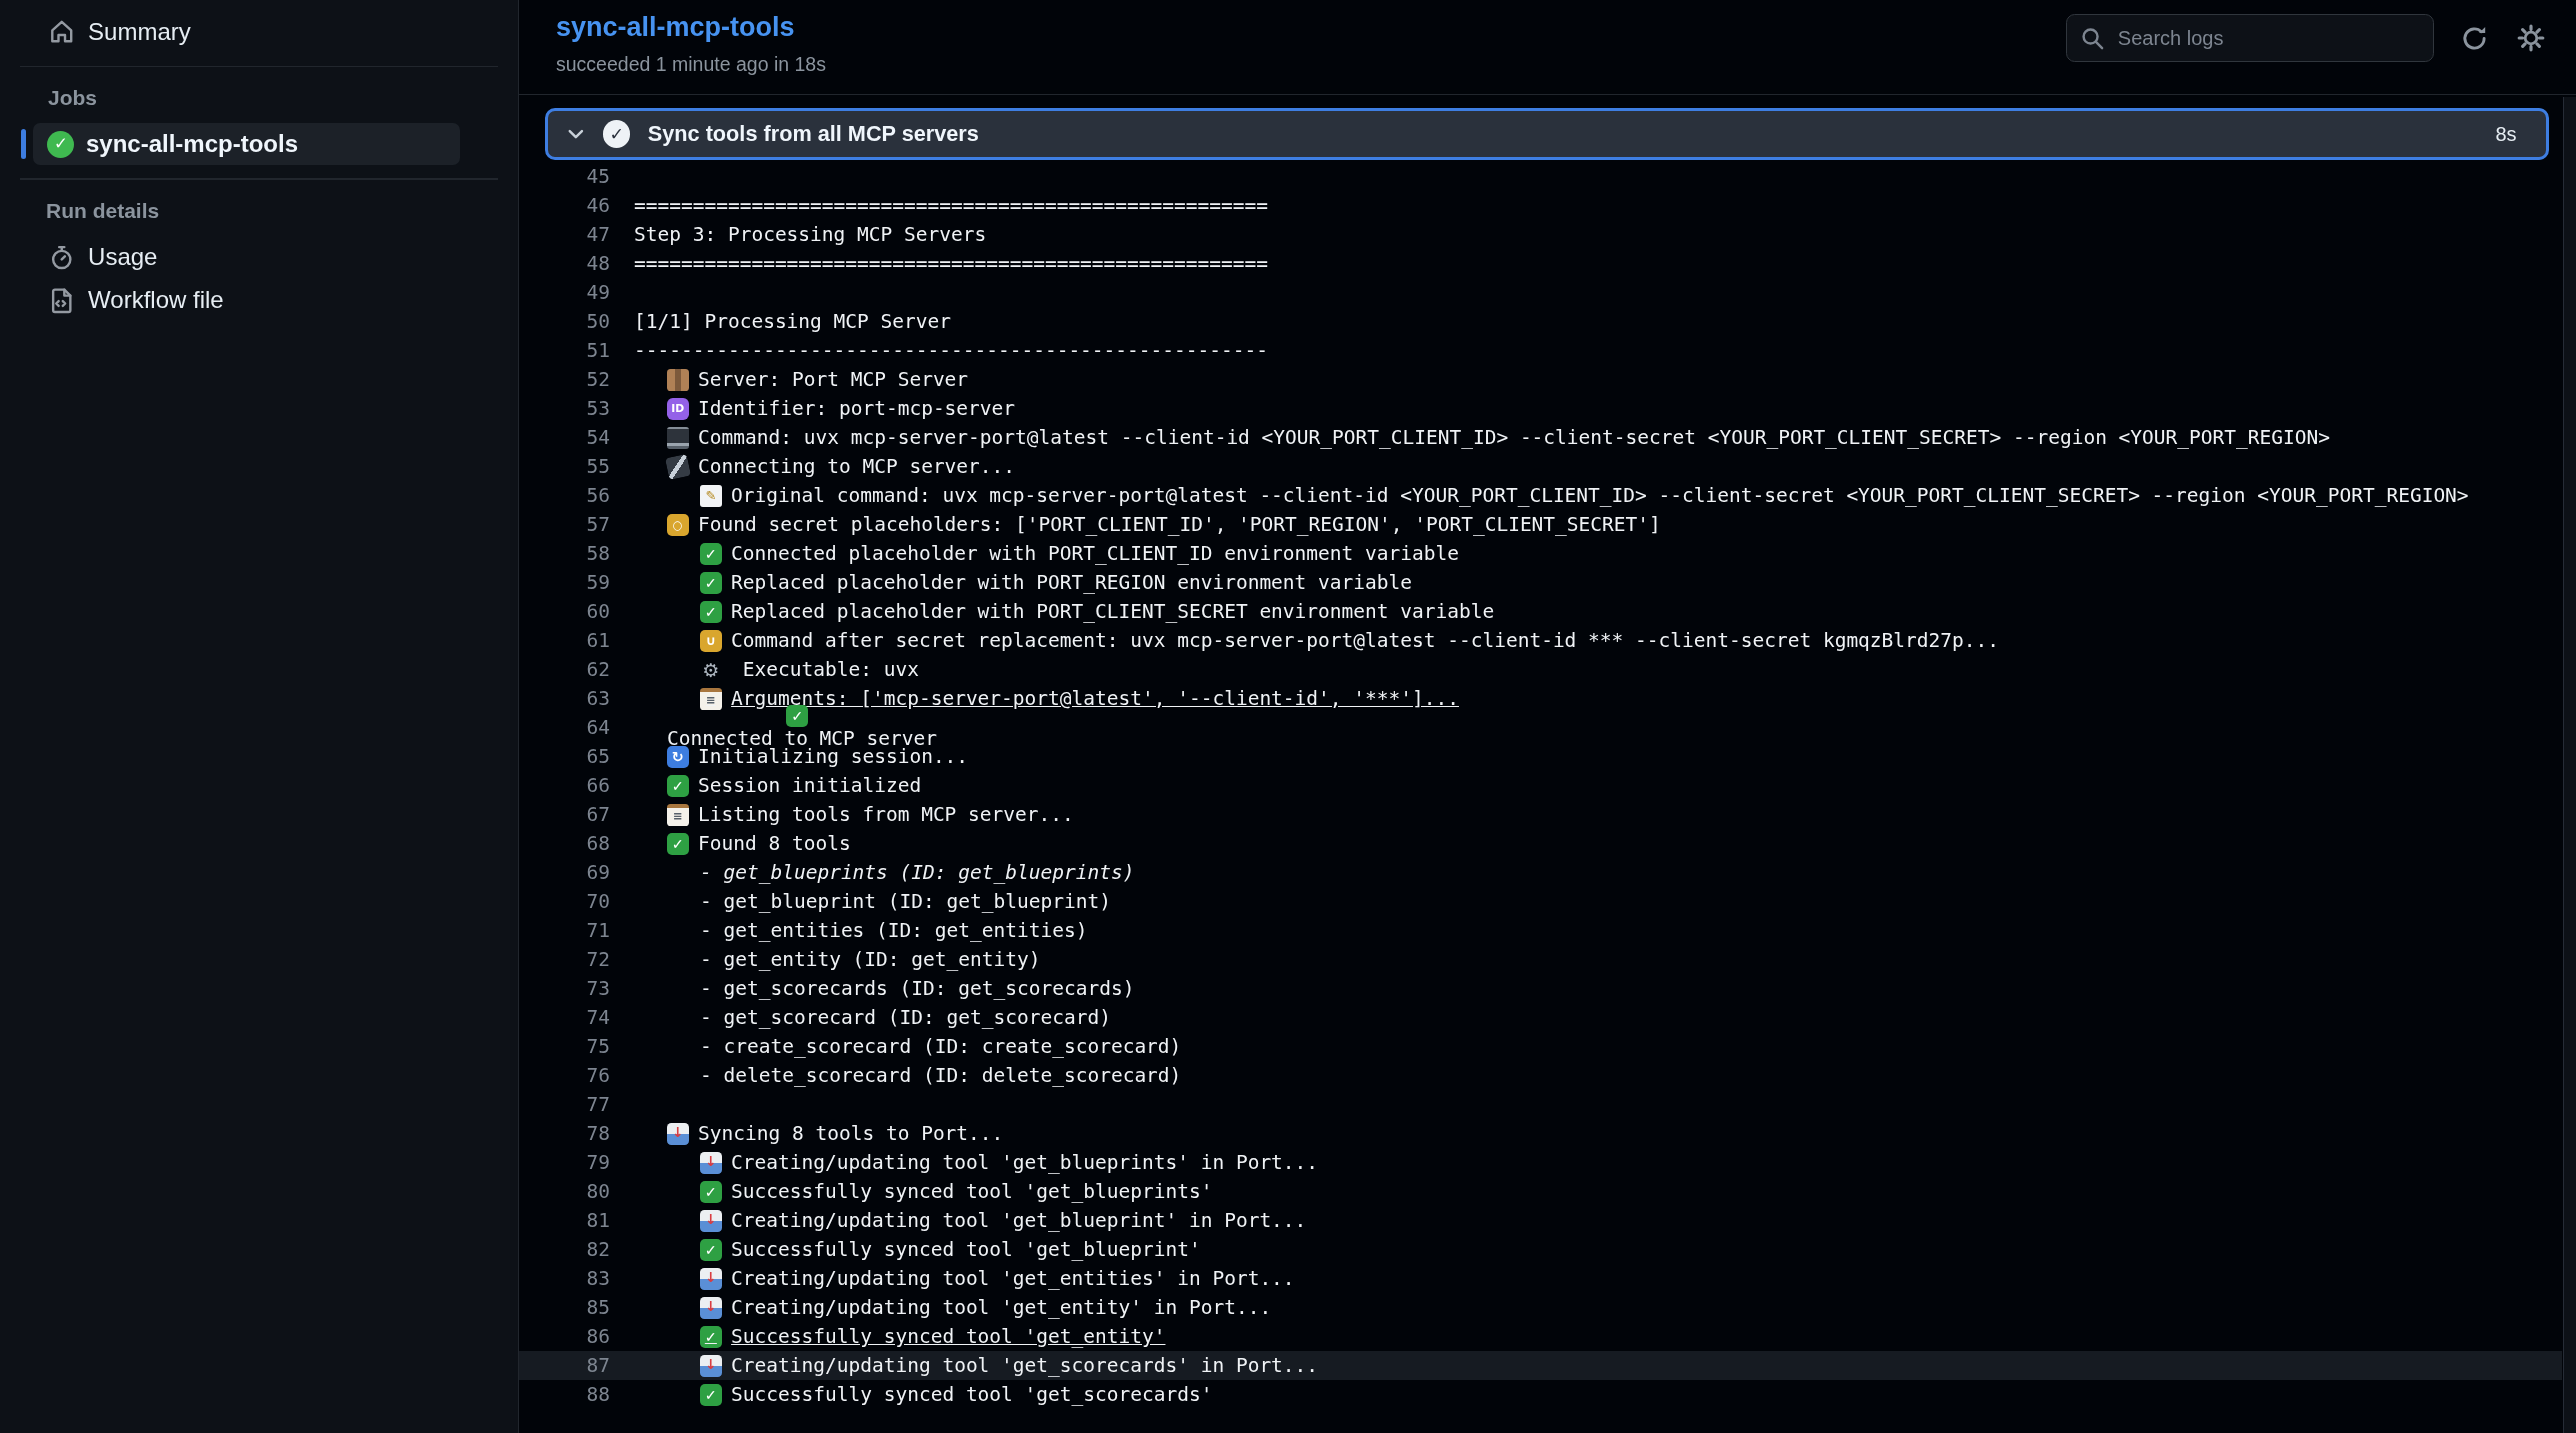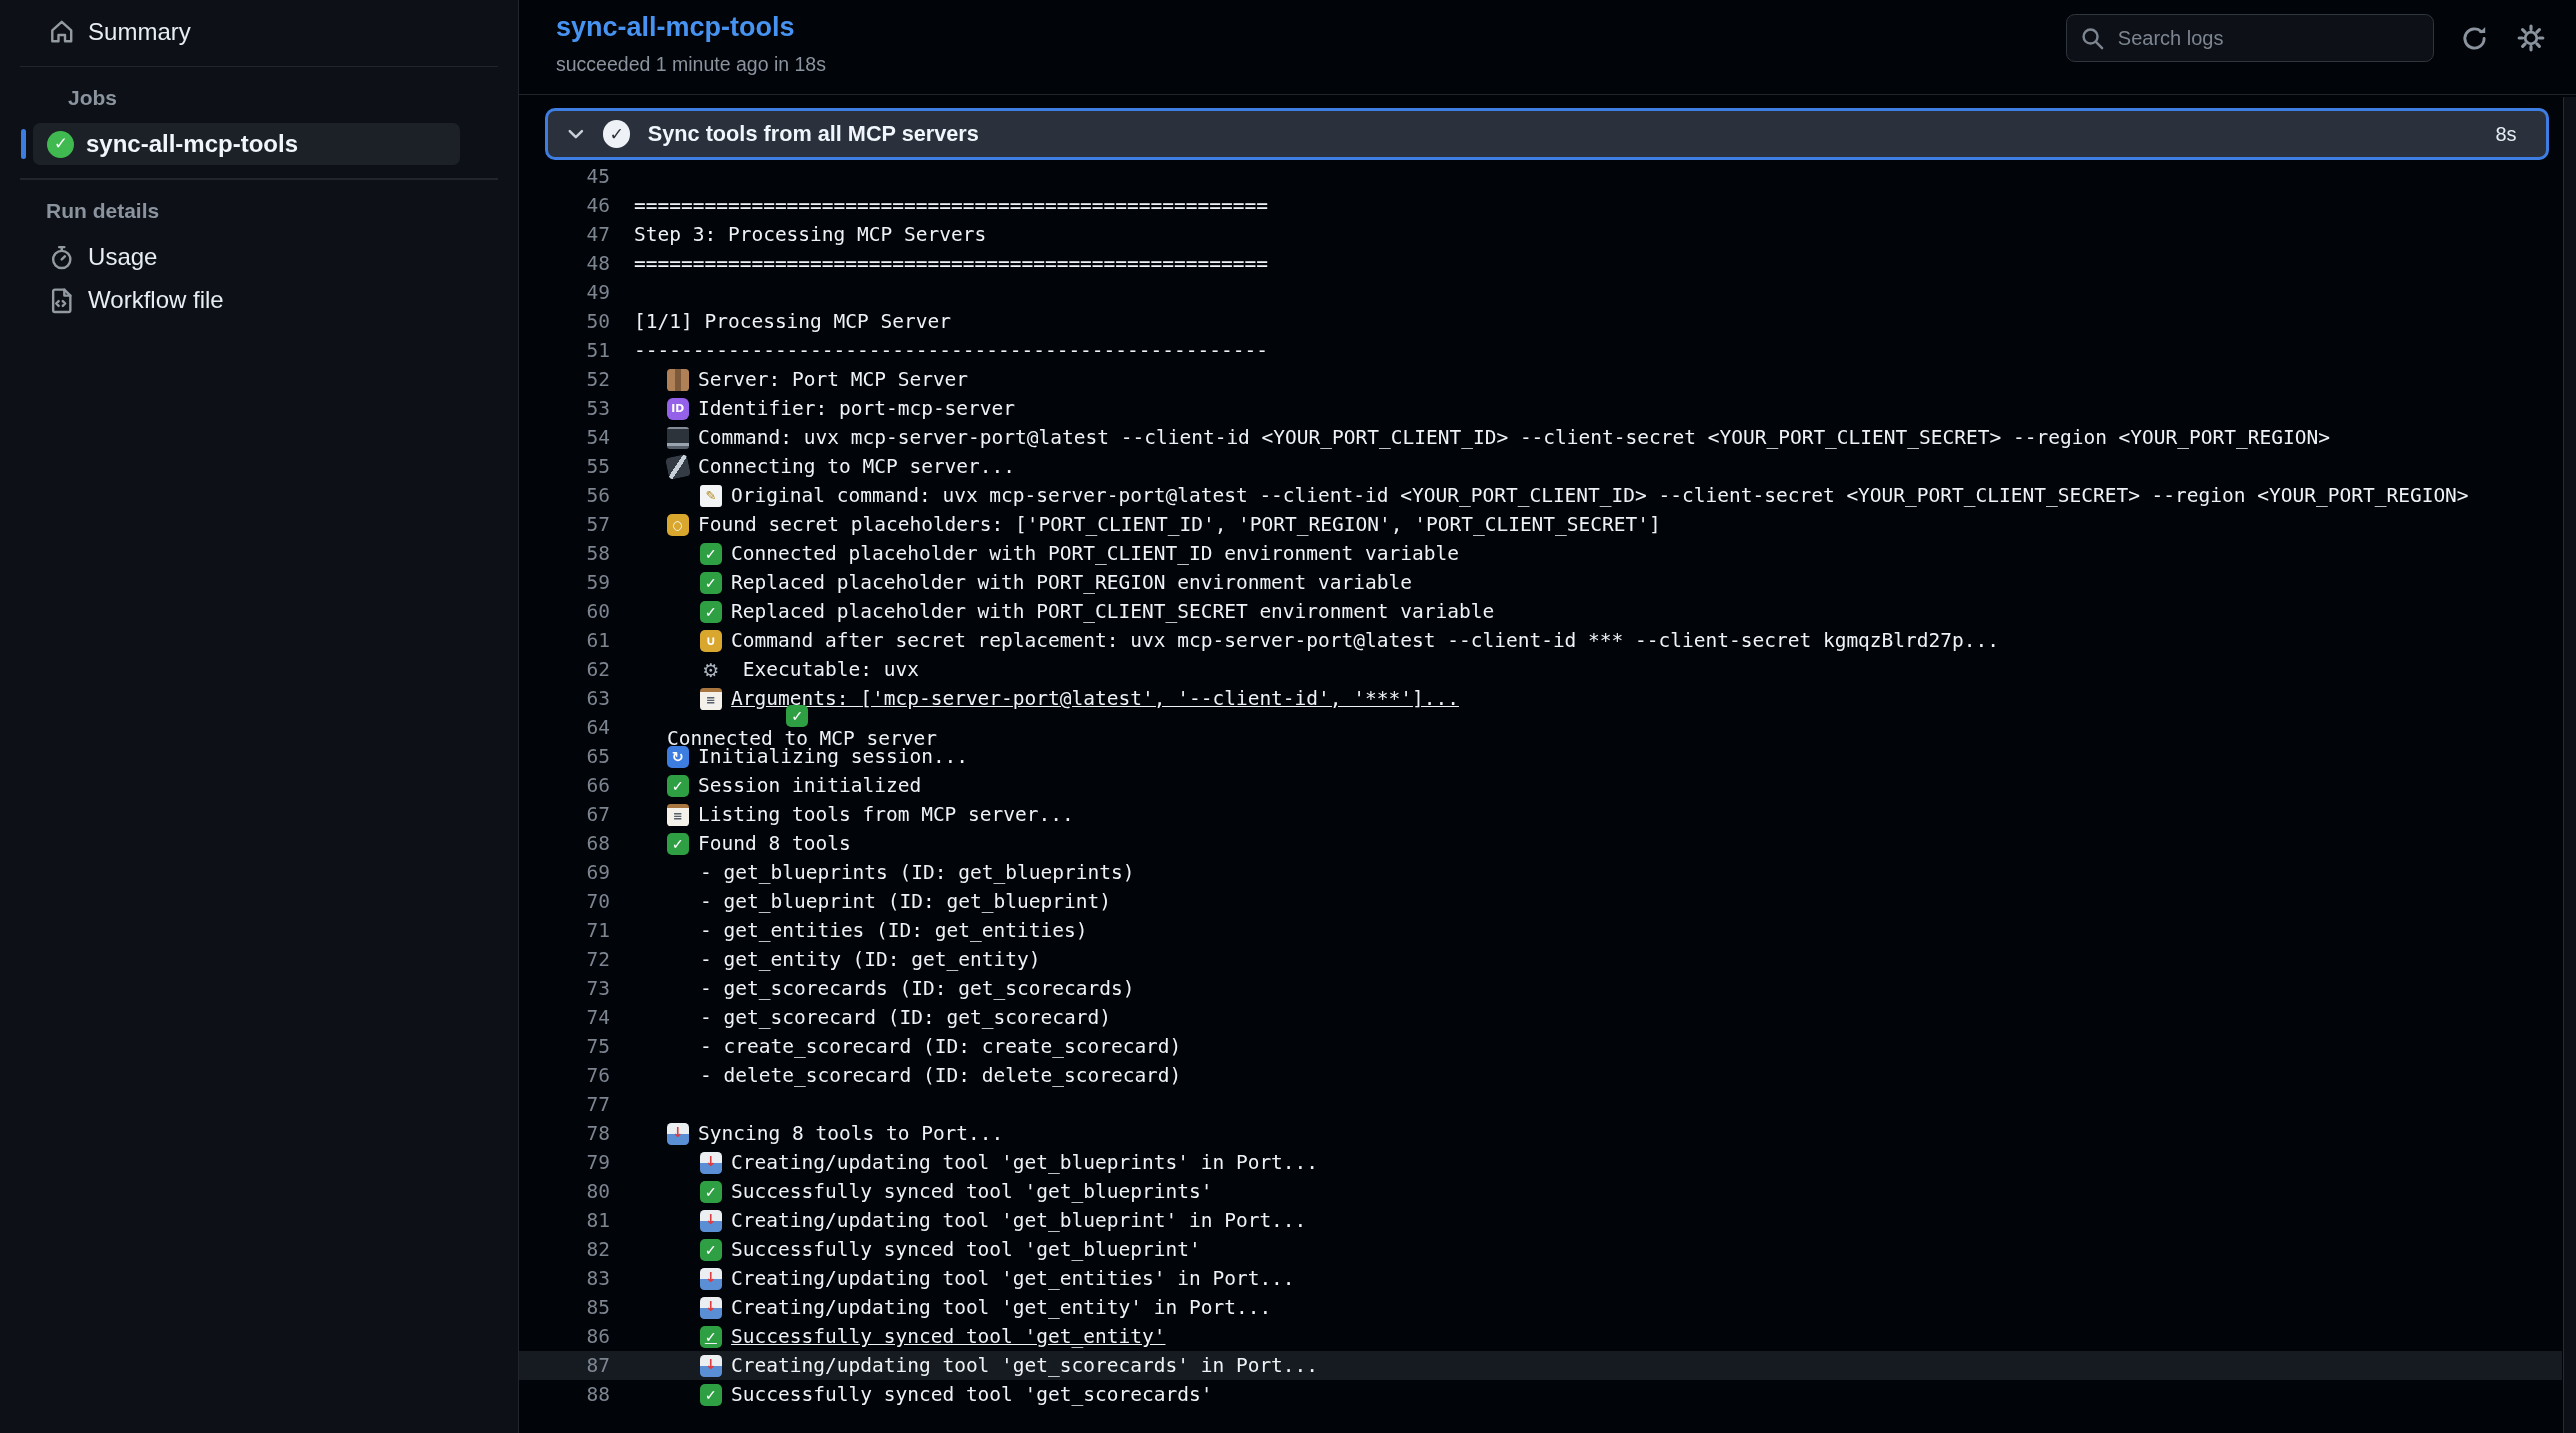--- a/index.html
+++ b/index.html
@@ -22,21 +22,21 @@
   .side-item {
     display:flex; align-items:center;
     height:43px; margin:0 11.6px; padding:0 0 0 36px;
     border-radius:7.2px; cursor:pointer;
     font-size:24px; color:#e6edf3;
   }
   .side-item .s-icon { width:27.5px; height:27.5px; margin-right:13px; flex:none; }
   .side-divider { height:1.4px; background:#21262d; margin:13px 20px; }
   .side-section {
     font-size:21px; font-weight:700; color:#8b949e;
-    margin:19px 0 13px 68px;
+    margin:19px 0 13px 48px;
   }
   .job-row { position:relative; height:42px; margin:0 58px 0 33px; }
   .job-accent {
     position:absolute; left:-12.3px; top:5.8px; width:5px; height:30px;
     border-radius:2.9px; background:#3d7de0;
   }
   .job-pill {
     display:flex; align-items:center; height:42px; width:100%;
     background:#1c2128; border-radius:7.2px; padding-left:14.4px; cursor:pointer;
   }
@@ -309,21 +309,21 @@
         <div class="log-line">
           <span class="line-num">67</span>
           <span class="line-content" style="padding-left: 33px;"><span class="log-icon clipboard-icon"></span><span class="line-text">Listing tools from MCP server...</span></span>
         </div>
         <div class="log-line">
           <span class="line-num">68</span>
           <span class="line-content" style="padding-left: 33px;"><span class="log-icon check-icon"></span><span class="line-text">Found 8 tools</span></span>
         </div>
         <div class="log-line">
           <span class="line-num">69</span>
-          <span class="line-content" style="padding-left: 66px;"><span class="line-text">- get_blueprints (ID: get_blueprints)</span></span>
+          <span class="line-content" style="padding-left: 66px; font-style: italic;"><span class="line-text">- get_blueprints (ID: get_blueprints)</span></span>
         </div>
         <div class="log-line">
           <span class="line-num">70</span>
           <span class="line-content" style="padding-left: 66px;"><span class="line-text">- get_blueprint (ID: get_blueprint)</span></span>
         </div>
         <div class="log-line">
           <span class="line-num">71</span>
           <span class="line-content" style="padding-left: 66px;"><span class="line-text">- get_entities (ID: get_entities)</span></span>
         </div>
         <div class="log-line">

